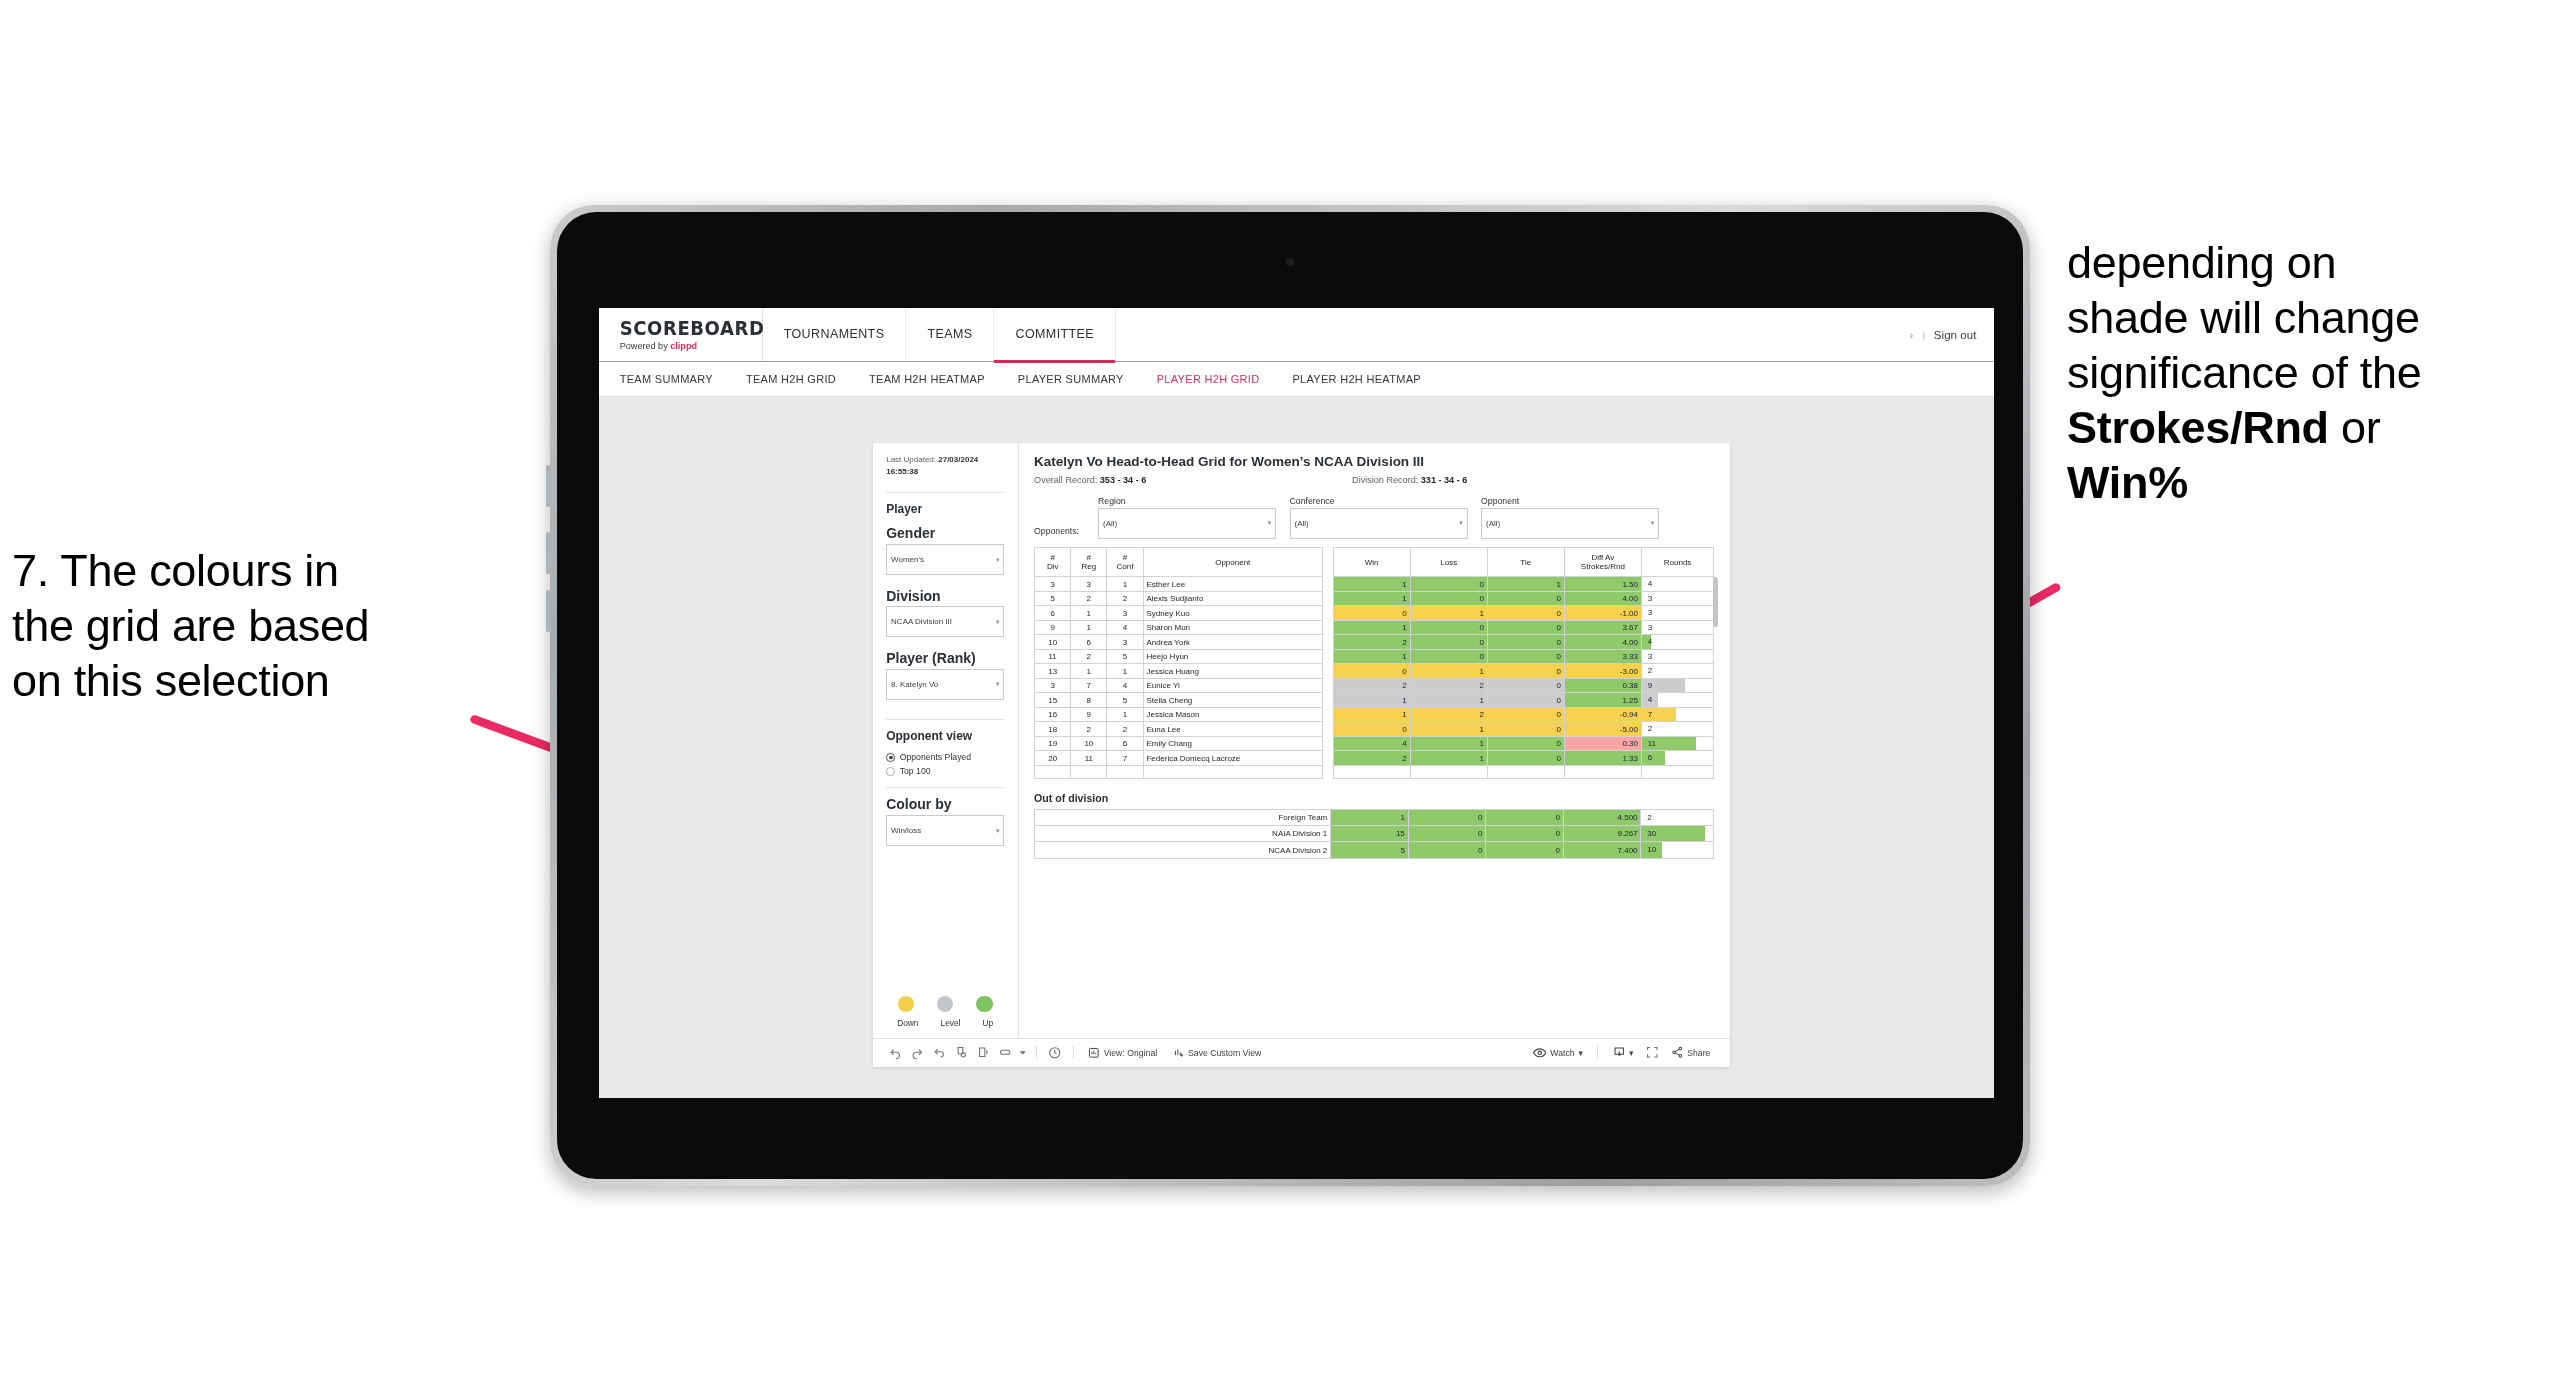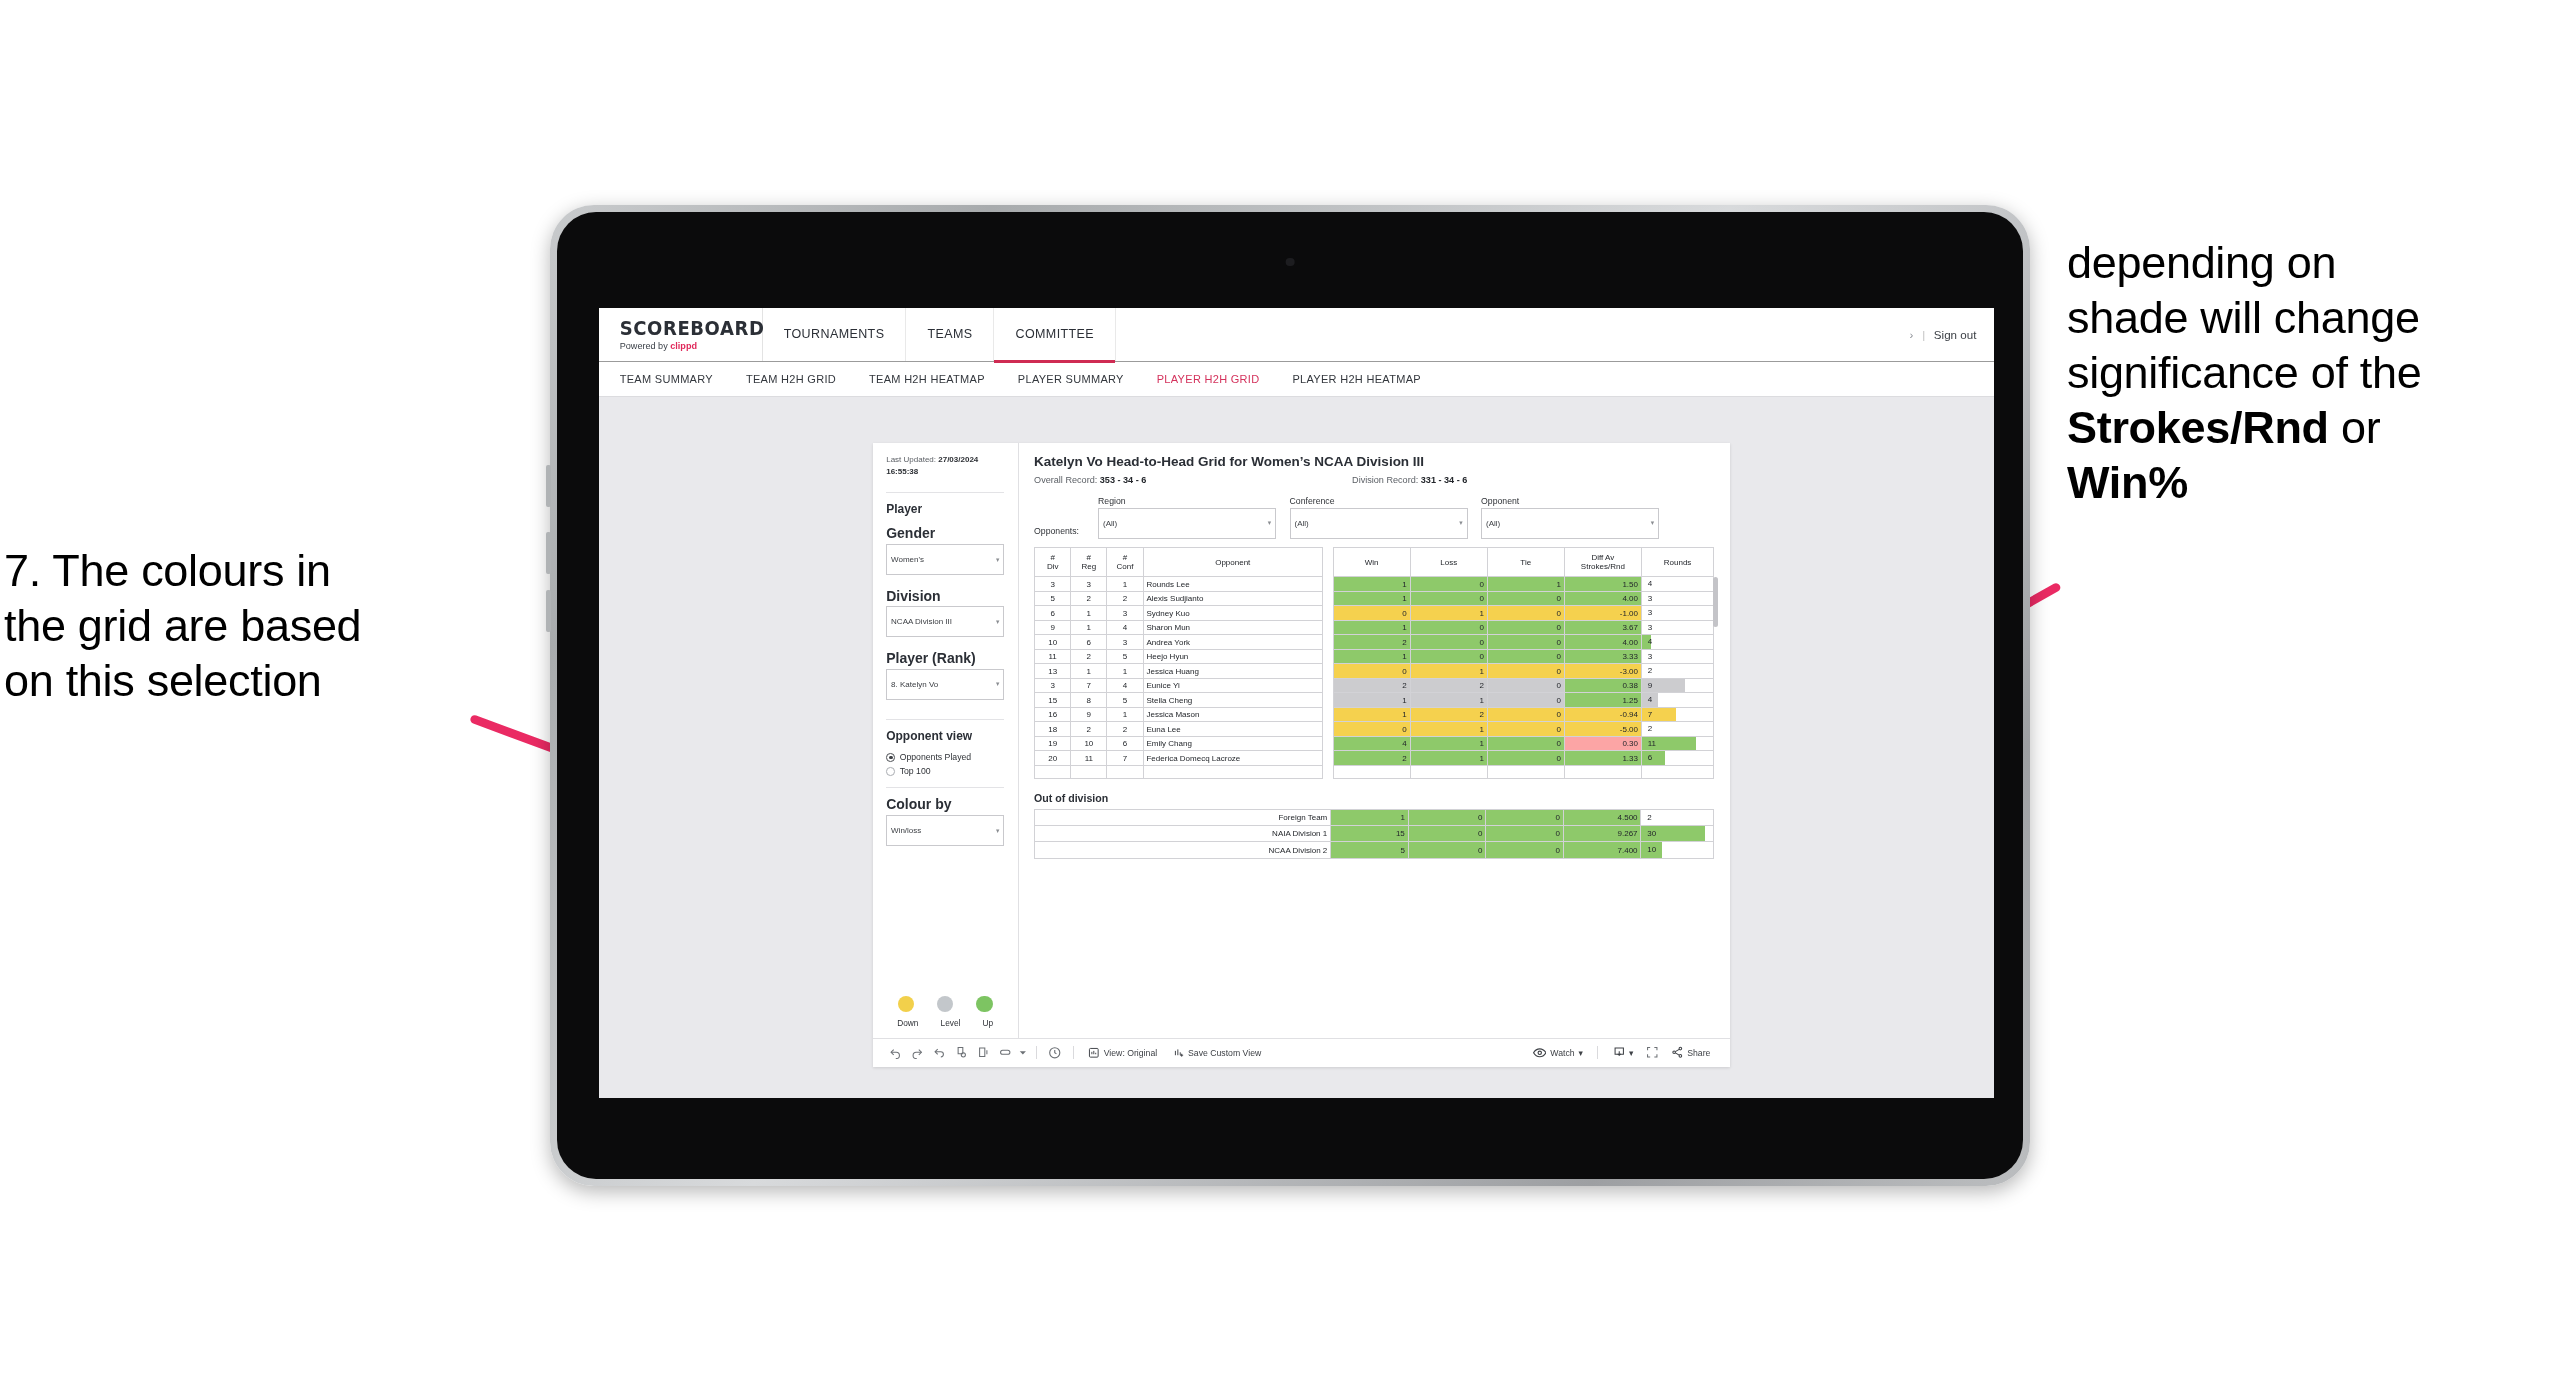--- a/index.html
+++ b/index.html
@@ -13,21 +13,21 @@
 
   
   .annot {
     position: absolute;
     font-family: "Liberation Sans", sans-serif;
     font-size: 45px;
     line-height: 1.22;
     color: #000;
     letter-spacing: -0.3px;
   }
-  .annot-left { left: 4px; top: 544px; width: 520px; }
+  .annot-left { left: 12px; top: 544px; width: 520px; }
   .annot-right { left: 2067px; top: 236px; width: 510px; }
   .annot b { font-weight: 700; }
 
   .arrow-svg { position: absolute; left: 0; top: 0; width: 2576px; height: 1386px; pointer-events: none; }
 
   
   .tablet {
     position: absolute; left: 550px; top: 205px;
     width: 1480px; height: 981px;
     background: linear-gradient(135deg,#c9cbcd 0%,#a8abad 18%,#d8dadc 48%,#9d9fa2 82%,#bcbec0 100%);
@@ -393,21 +393,21 @@
                         <th class="c-num">Tie</th>
                         <th class="c-num"><span>Diff Av</span><br><span>Strokes/Rnd</span></th>
                         <th class="c-rounds" style="text-align:center">Rounds</th>
                       </tr>
                     </thead>
                     <tbody id="grid-body">
                         <tr>
                           <td class="c-div">3</td>
                           <td class="c-reg">3</td>
                           <td class="c-conf">1</td>
-                          <td class="c-opp">Rounds Lee</td>
+                          <td class="c-opp">Esther Lee</td>
                           <td class="gap-col"></td>
                           <td class="c-num" style="background:#8ec96a">1</td>
                           <td class="c-num" style="background:#8ec96a">0</td>
                           <td class="c-num" style="background:#8ec96a">1</td>
                           <td class="c-num" style="background:#8ec96a">1.50</td>
                           <td class="c-rounds">
                             <div class="rounds-bar" style="width:0%;background:#8ec96a"></div>
                             <div class="rounds-val">4</div>
                           </td>
                         </tr>

